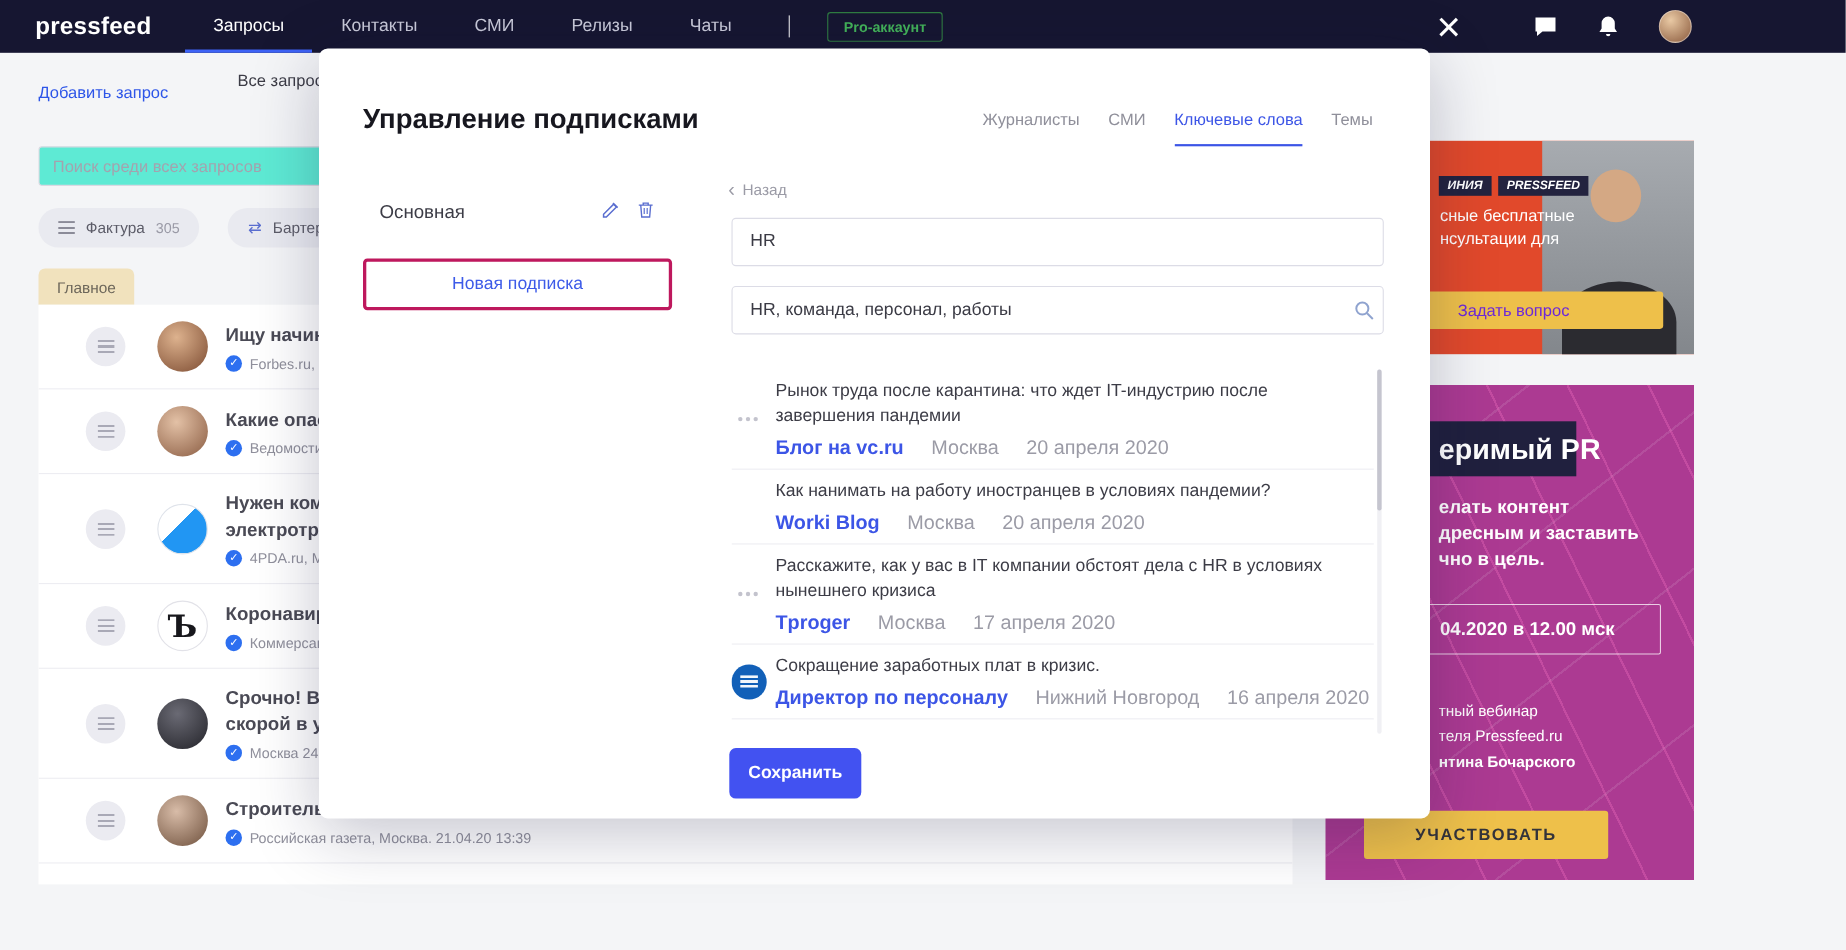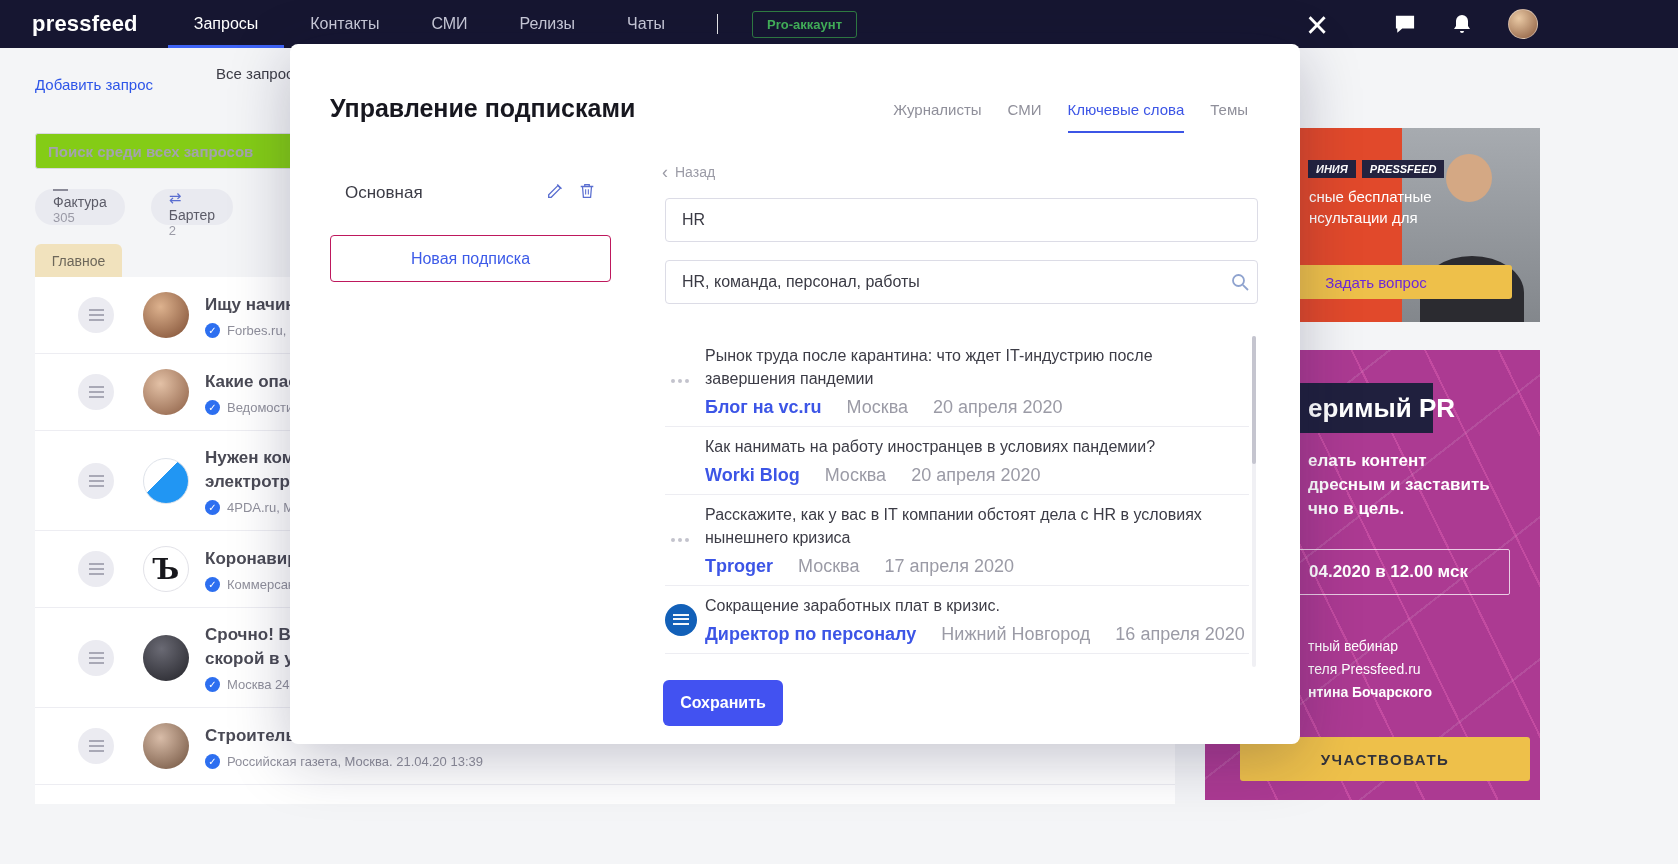--- a/index.html
+++ b/index.html
@@ -18,24 +18,24 @@
   .icon-btn { cursor:pointer; display:flex; align-items:center; }
   .nav-avatar { width:30px; height:30px; border-radius:50%; background:radial-gradient(circle at 35% 30%, #e9c9a4, #8a5a3d); border:1px solid rgba(255,255,255,.4); cursor:pointer; }
   .close-x { position:absolute; left:1306px; top:4px; z-index:60; color:#fff; font-size:38px; font-weight:200; line-height:42px; cursor:pointer; }
 
   
   .subnav { position:absolute; top:48px; left:0; width:100%; height:50px; display:flex; align-items:center; font-size:15px; }
   .add-request { margin-left:35px; color:#2d55e8; cursor:pointer;margin-top:23px; }
   .all-requests { margin-left:63px; color:#3c3c46; cursor:pointer; }
 
   
-  .search-input { position:absolute; left:35px; top:133px; width:430px; height:36px; border:1px solid #d9d9e2; border-radius:3px; background:#84cc16; padding:0 12px; font-size:15px; color:#55555f; font-family:inherit;font-weight:bold; }
+  .search-input { position:absolute; left:35px; top:133px; width:430px; height:36px; border:1px solid #d9d9e2; border-radius:3px; background:#5eead4; padding:0 12px; font-size:15px; color:#55555f; font-family:inherit; }
   .search-input::placeholder { color:#a3a3ae; }
   .chips { position:absolute; left:35px; top:189px; display:flex; gap:26px; }
-  .chip { height:36px; background:#e9eaf0; border-radius:18px; display:flex; padding:0 18px; cursor:pointer;flex-direction:column; }
+  .chip { height:36px; background:#e9eaf0; border-radius:18px; display:flex; align-items:center; padding:0 18px; gap:10px; cursor:pointer; }
   .chip-label { font-size:14px; color:#5c5c68; }
   .chip-count { font-size:13px; color:#9a9aa6; }
   .sliders-icon { width:15px; height:12px; background:repeating-linear-gradient(#8b8b98 0 2px, transparent 2px 5px); }
   .swap-icon { color:#5a6ed0; font-size:15px; }
   .tab-glavnoe { position:absolute; left:35px; top:244px; width:87px; height:33px; background:#f1e2bd; border-radius:6px 6px 0 0; display:flex; align-items:center; justify-content:center; font-size:14px; color:#6d675a; cursor:pointer; }
 
   .request-list { position:absolute; left:35px; top:277px; width:1140px; height:527px; background:#fff; overflow:hidden; z-index:5; }
   .req-row { display:flex; align-items:center; padding:15px 0 15px 43px; border-bottom:1px solid #ededf2; cursor:pointer; }
   .drag-handle { width:36px; height:36px; border-radius:50%; background:#ebebf1; flex:none; display:flex; align-items:center; justify-content:center; cursor:grab; }
   .drag-lines { width:15px; height:12px; background:repeating-linear-gradient(#a9a9b6 0 2px, transparent 2px 5px); }
@@ -67,33 +67,33 @@
   .ad2 { top:350px; height:450px; background:#ac3a92; }
   .ad2::before { content:""; position:absolute; inset:0;
     background:
       repeating-linear-gradient(64deg, transparent 0 64px, rgba(255,120,200,.28) 64px 66px),
       repeating-linear-gradient(-38deg, transparent 0 110px, rgba(255,255,255,.10) 110px 112px); }
   .ad2-titlebox { position:absolute; left:0; top:33px; width:228px; height:50px; background:#20203e; color:#fff; font-size:26px; font-weight:bold; line-height:50px; padding-left:103px; white-space:nowrap; }
   .ad2-lines1 { position:absolute; left:103px; top:99px; color:#fff; font-size:17px; font-weight:bold; line-height:24px; }
   .ad2-datebox { position:absolute; left:35px; top:199px; width:270px; height:46px; border:1px solid rgba(255,255,255,.75); border-radius:2px; color:#fff; font-size:17px; font-weight:bold; line-height:44px; padding-left:68px; white-space:nowrap; }
   .ad2-lines2 { position:absolute; left:103px; top:285px; color:#fff; font-size:14px; line-height:23px; }
   .ad2-lines2 .b { font-weight:bold; }
-  .ad2-btn { position:absolute; left:35px; top:387px; width:290px; height:44px; background:#eec04a; border-radius:3px; color:#33333a; font-size:15px; font-weight:bold; letter-spacing:1.5px; display:flex; align-items:center; justify-content:center; cursor:pointer; }
+  .ad2-btn { position:absolute; left:35px; top:387px; width:222px; height:44px; background:#eec04a; border-radius:3px; color:#33333a; font-size:15px; font-weight:bold; letter-spacing:1.5px; display:flex; align-items:center; justify-content:center; cursor:pointer; }
 
   
   .modal { position:absolute; left:290px; top:44px; width:1010px; height:700px; background:#fff; border-radius:8px; box-shadow:0 14px 60px rgba(20,20,60,.25); z-index:50; }
   .m-title { position:absolute; left:40px; top:50px; font-size:25px; font-weight:600; color:#17171f; }
   .m-tabs { position:absolute; right:52px; top:57px; display:flex; gap:26px; }
   .m-tab { font-size:15px; color:#8f8f9a; padding-bottom:13px; cursor:pointer; }
   .m-tab.active { color:#3c55e6; border-bottom:2px solid #3c55e6; }
   .sub-name { position:absolute; left:55px; top:139px; font-size:17px; color:#3c3c46; }
   .m-ic { position:absolute; cursor:pointer; }
   .edit-ic { left:256px; top:138px; }
   .trash-ic { left:288px; top:138px; }
-  .new-sub { position:absolute; left:40px; top:191px; width:281px; height:47px; border:1px solid #be185d; border-radius:4px; background:#fff; color:#3d5be8; font-size:16px; display:flex; align-items:center; justify-content:center; cursor:pointer; }
+  .new-sub { position:absolute; left:40px; top:191px; width:281px; height:47px; border:3px solid #be185d; border-radius:4px; background:#fff; color:#3d5be8; font-size:16px; display:flex; align-items:center; justify-content:center; cursor:pointer; }
   .back { position:absolute; left:372px; top:120px; display:flex; align-items:center; gap:7px; color:#9b9ba6; cursor:pointer; }
   .back .chev { font-size:18px; line-height:16px; }
   .back .lbl { font-size:14px; }
   .inp { position:absolute; left:375px; width:593px; height:44px; border:1px solid #dcdce6; border-radius:4px; font-size:16px; color:#3a3a44; padding:0 16px; font-family:inherit; background:#fff; }
   .inp1 { top:154px; }
   .inp2 { top:216px; padding-right:44px; }
   .mag-ic { position:absolute; left:940px; top:228px; cursor:pointer; }
 
   .results { position:absolute; left:375px; top:292px; width:584px; height:331px; overflow:hidden; }
   .res-row { display:flex; padding:8px 0; border-bottom:1px solid #ededf2; }

